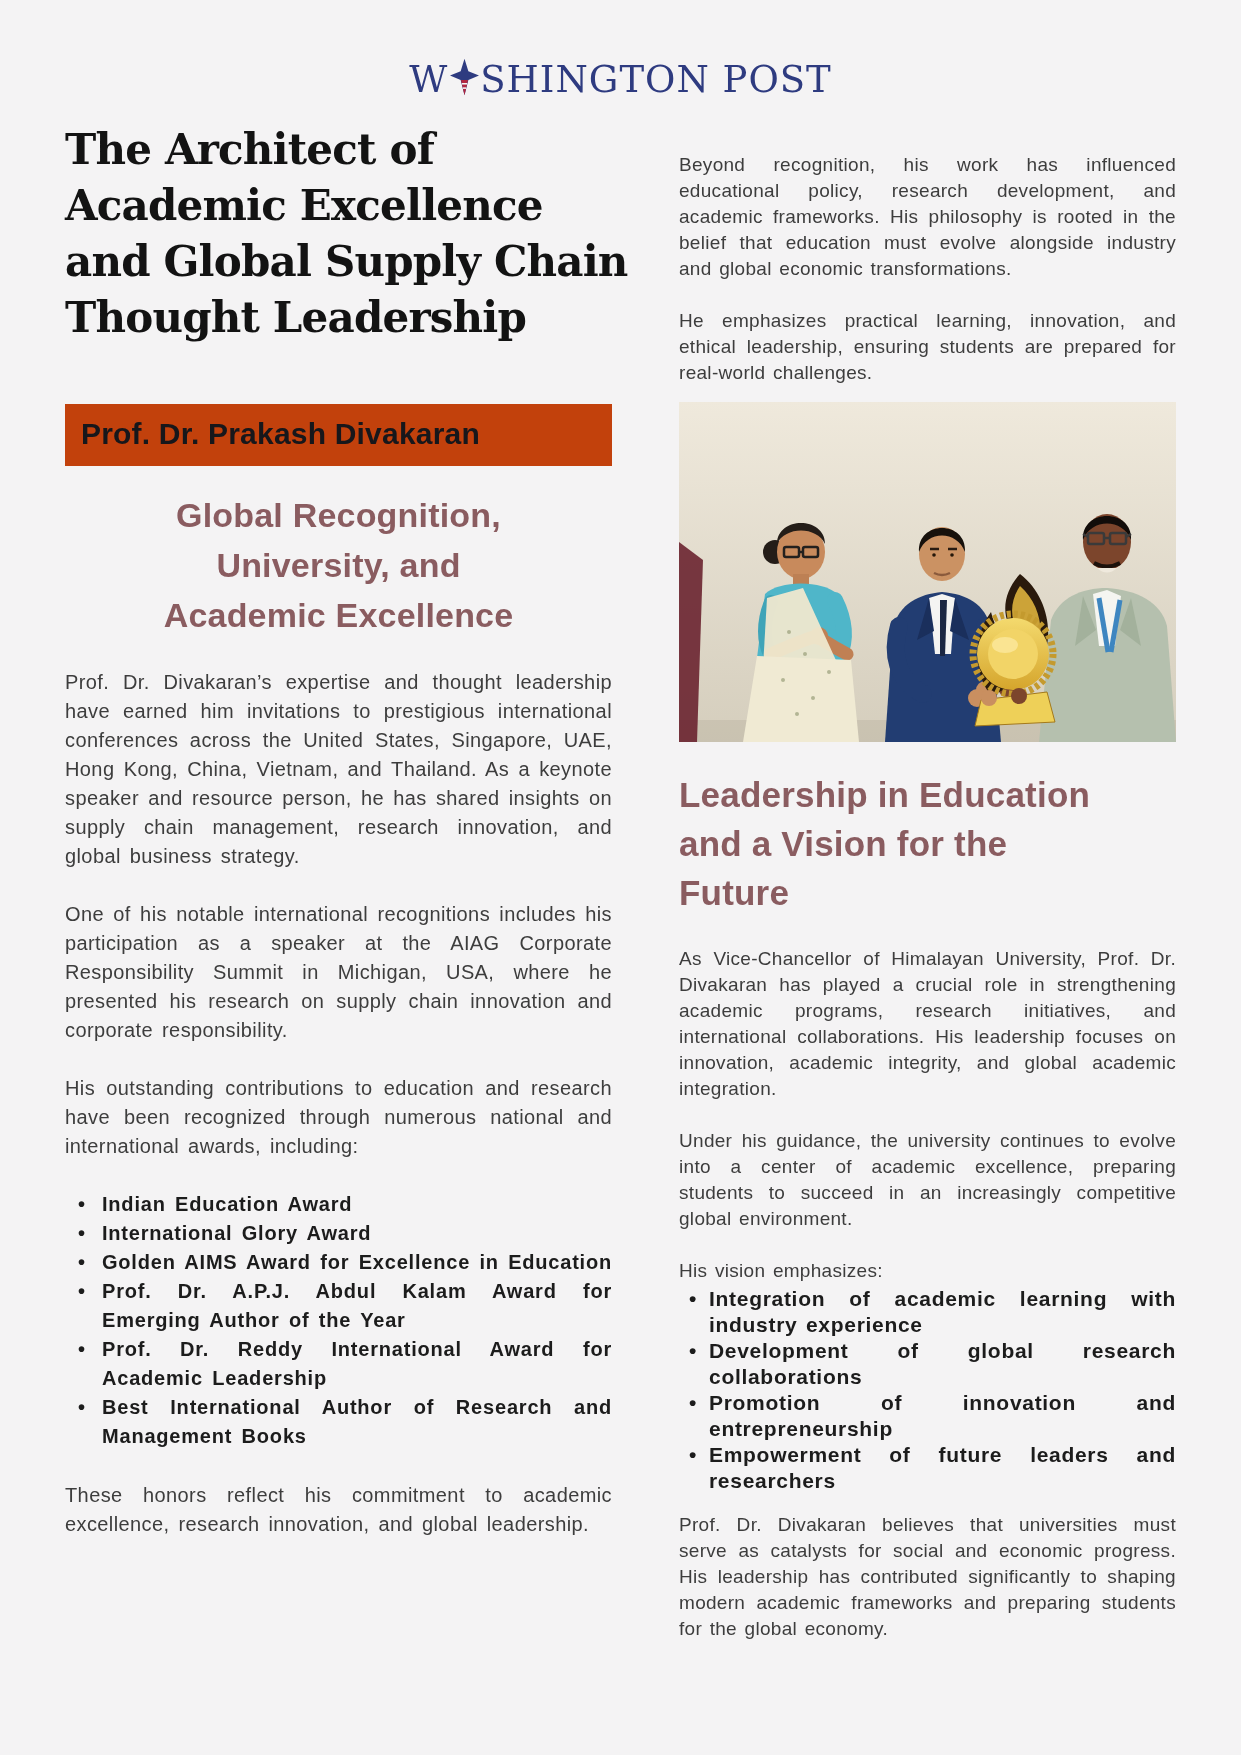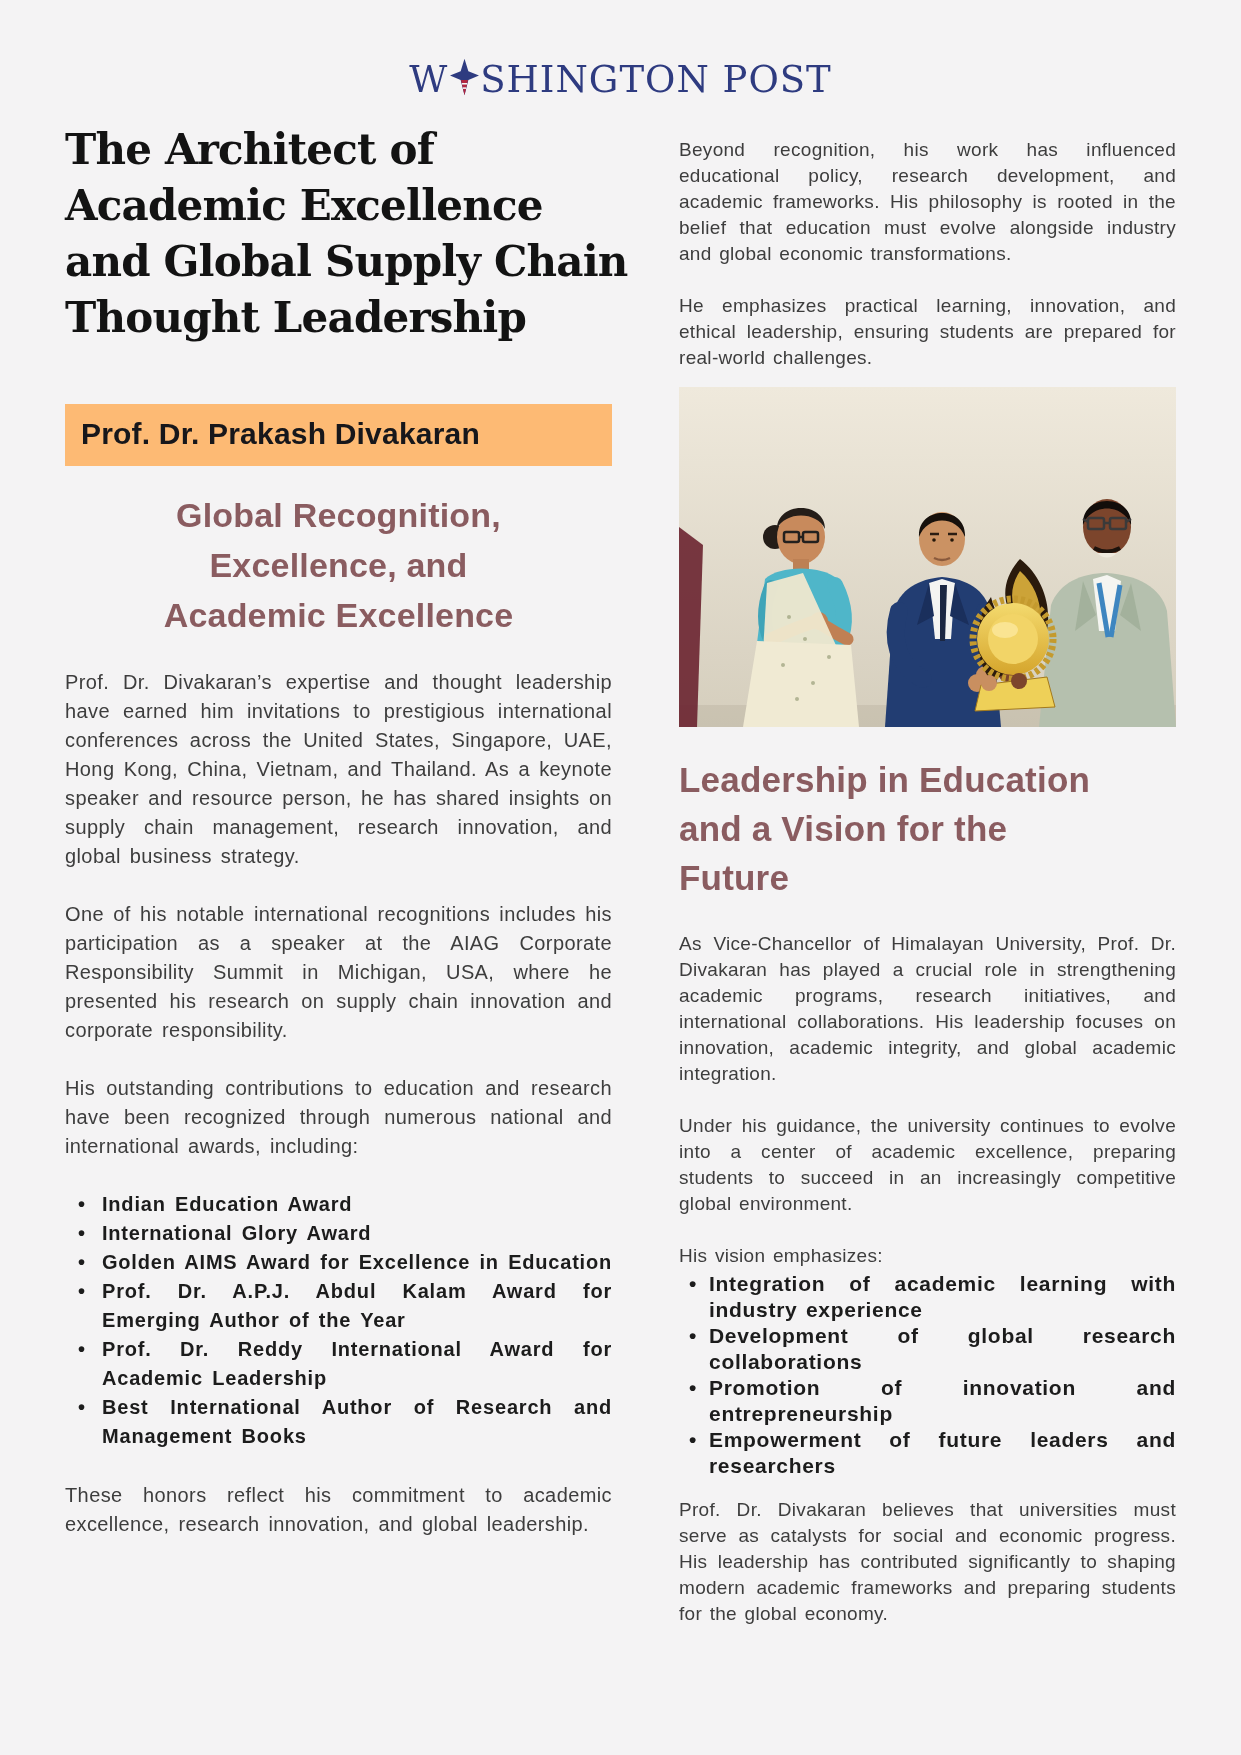--- a/index.html
+++ b/index.html
@@ -28,21 +28,21 @@
   .col-right { width:497px; flex:0 0 497px; }
   
   .title {
     margin-top:22px; width:620px;
     font-family:"DejaVu Serif", serif; font-weight:bold;
     font-size:42px; line-height:56px; color:#131313; letter-spacing:-0.8px;
   }
   .title div { white-space:nowrap; }
   .badge {
     margin-top:58px; width:100%;
-    background:#fdba74; padding:13px 16px 15px;
+    background:#c2410c; padding:13px 16px 15px;
     font-size:30px; font-weight:bold; color:#17171b; letter-spacing:0.2px;
     white-space:nowrap;
   }
   .sec-heading {
     margin-top:24px;
     font-size:34px; font-weight:bold; line-height:50px;
     color:#8a5c60; letter-spacing:0.2px;text-align:center;
   }
   .sec-heading div { white-space:nowrap; }
   .body-l p {
@@ -52,21 +52,21 @@
   .body-l p.first { margin-top:4px; }
   .awards { list-style:none; margin:28px 0 0 0; padding:0; }
   .awards li {
     position:relative; padding-left:37px;
     font-weight:bold; font-size:20px; line-height:29px; letter-spacing:0.8px; word-spacing:3px;
     color:#1c1c1c; text-align:justify;
   }
   .awards li::before { content:"\2022"; position:absolute; left:13px; top:0; }
   .closing-l { margin-top:30px !important; }
   
-  .right-intro { margin-top:37px; height:250px; overflow:hidden; }
+  .right-intro { margin-top:52px; height:250px; overflow:hidden; }
   .body-r p {
     font-size:19px; line-height:26px; letter-spacing:0.3px; word-spacing:2px;
     text-align:justify; margin:0 0 26px; color:#3d3d3d;
   }
   .photo { width:497px; height:340px; display:block; }
   .sec-heading-right {
     margin-top:28px;
     font-size:35px; font-weight:bold; line-height:49px;
     color:#8a5c60; letter-spacing:0.2px;
   }
@@ -107,21 +107,21 @@
       <div>The Architect of</div>
       <div>Academic Excellence</div>
       <div>and Global Supply Chain</div>
       <div>Thought Leadership</div>
     </h1>
 
     <div class="badge">Prof. Dr.  Prakash Divakaran</div>
 
     <h2 class="sec-heading">
       <div>Global Recognition,</div>
-      <div>Excellence, and</div>
+      <div>University, and</div>
       <div>Academic Excellence</div>
     </h2>
 
     <div class="body-l">
       <p class="first">Prof. Dr.  Divakaran’s expertise and thought leadership have earned him invitations to prestigious international conferences across the United States, Singapore, UAE, Hong Kong, China, Vietnam, and Thailand. As a keynote speaker and resource person, he has shared insights on supply chain management, research innovation, and global business strategy.</p>
       <p>One of his notable international recognitions includes his participation as a speaker at the AIAG Corporate Responsibility Summit in Michigan, USA, where he presented his research on supply chain innovation and corporate responsibility.</p>
       <p>His outstanding contributions to education and research have been recognized through numerous national and international awards, including:</p>
 
       <ul class="awards">
         <li>Indian Education Award</li>

